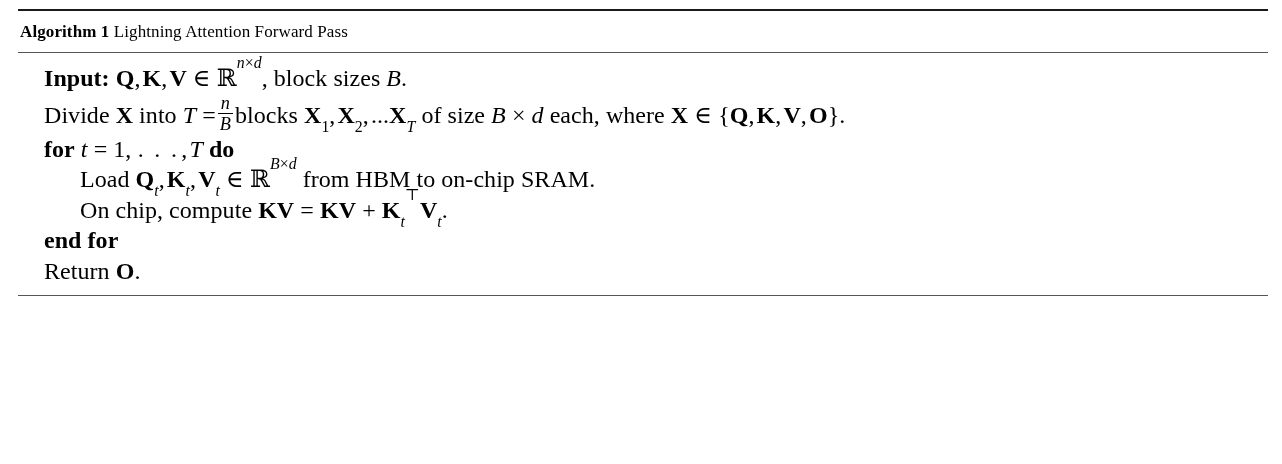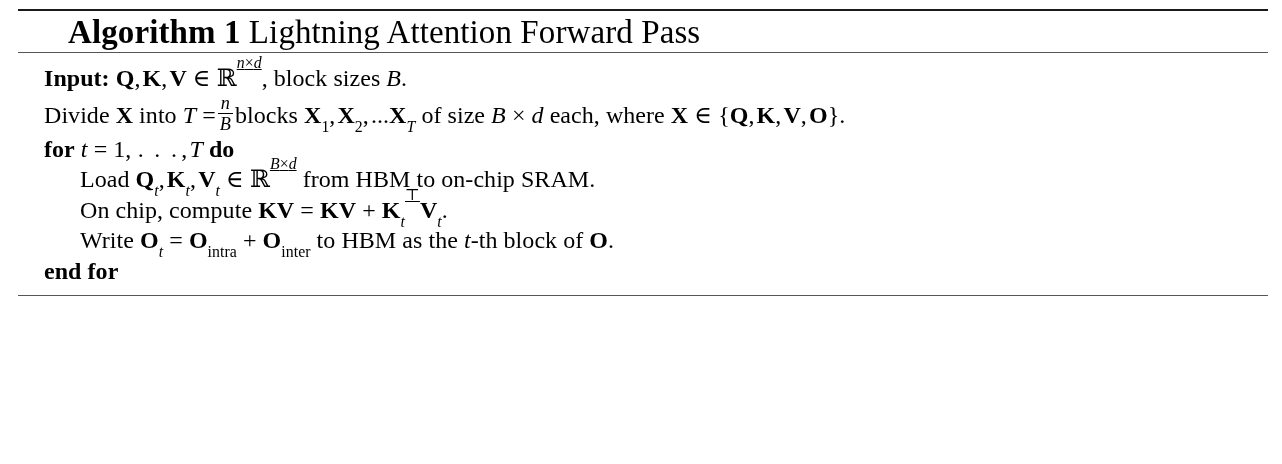--- a/index.html
+++ b/index.html
@@ -30,26 +30,25 @@
     width: 100%;
   }
   .rule-thin {
     height: 0;
     border-top: 1.3px solid #555555;
     width: 100%;
   }
 
   
   .algo-title {
-    font-size: 33px;
+    font-size: 17px;
     line-height: 34px;
     padding: 4px 0 3px 2px;
     white-space: nowrap;
     letter-spacing: 0.1px;
-    margin-left: 48px;
   }
   .algo-title .kw {
     font-weight: bold;
   }
 
   
   .algo-body {
     padding: 10px 0 9px 0;
   }
   .line {
@@ -73,21 +72,21 @@
   }
   .bb {             
     font-style: normal;
     font-family: "DejaVu Serif", "Liberation Serif", serif;
   }
   sup, sub {
     font-size: 0.66em;
     line-height: 0;
     position: relative;
   }
-  sup { top: -0.56em; text-decoration: underline; }
+  sup { top: -0.56em; }
   sub { bottom: -0.22em; }
   sup .var, sub .var { font-style: italic; }
   .rm { font-style: normal; font-weight: normal; }
   .op { font-style: normal; }
   .sp { letter-spacing: 0.18em; }
 
   
   .frac {
     display: inline-block;
     vertical-align: -0.42em;
@@ -142,25 +141,23 @@
     <div class="line ind2">Load
       <span class="mat">Q</span><sub><span class="var">t</span></sub>, <span class="mat">K</span><sub><span class="var">t</span></sub>, <span class="mat">V</span><sub><span class="var">t</span></sub>
       <span class="op">∈</span> <span class="bb">ℝ</span><sup><span class="var">B</span>×<span class="var">d</span></sup> from HBM to on-chip SRAM.</div>
 
 
 
     <div class="line ind2">On chip, compute
       <span class="mat">KV</span> <span class="op">=</span> <span class="mat">KV</span> <span class="op">+</span>
       <span class="mat">K</span><sub><span class="var">t</span></sub><sup class="rm">⊤</sup><span class="mat">V</span><sub><span class="var">t</span></sub>.</div>
 
-    <div class="line ind2">Write
-      <span class="mat">O</span><sub><span class="var">t</span></sub> <span class="op">=</span>
-      <span class="mat">O</span><sub class="rm">intra</sub> <span class="op">+</span>
-      <span class="mat">O</span><sub class="rm">inter</sub> to HBM as the <span class="var">t</span>-th block of <span class="mat">O</span>.</div>
 
     <div class="line ind1"><span class="kw">end for</span></div>
 
+    <div class="line ind1">Return
+      <span class="mat">O</span>.</div>
 
   </div>
 
   <div class="rule-thin"></div>
 
 </div>
 
 </body></html>

